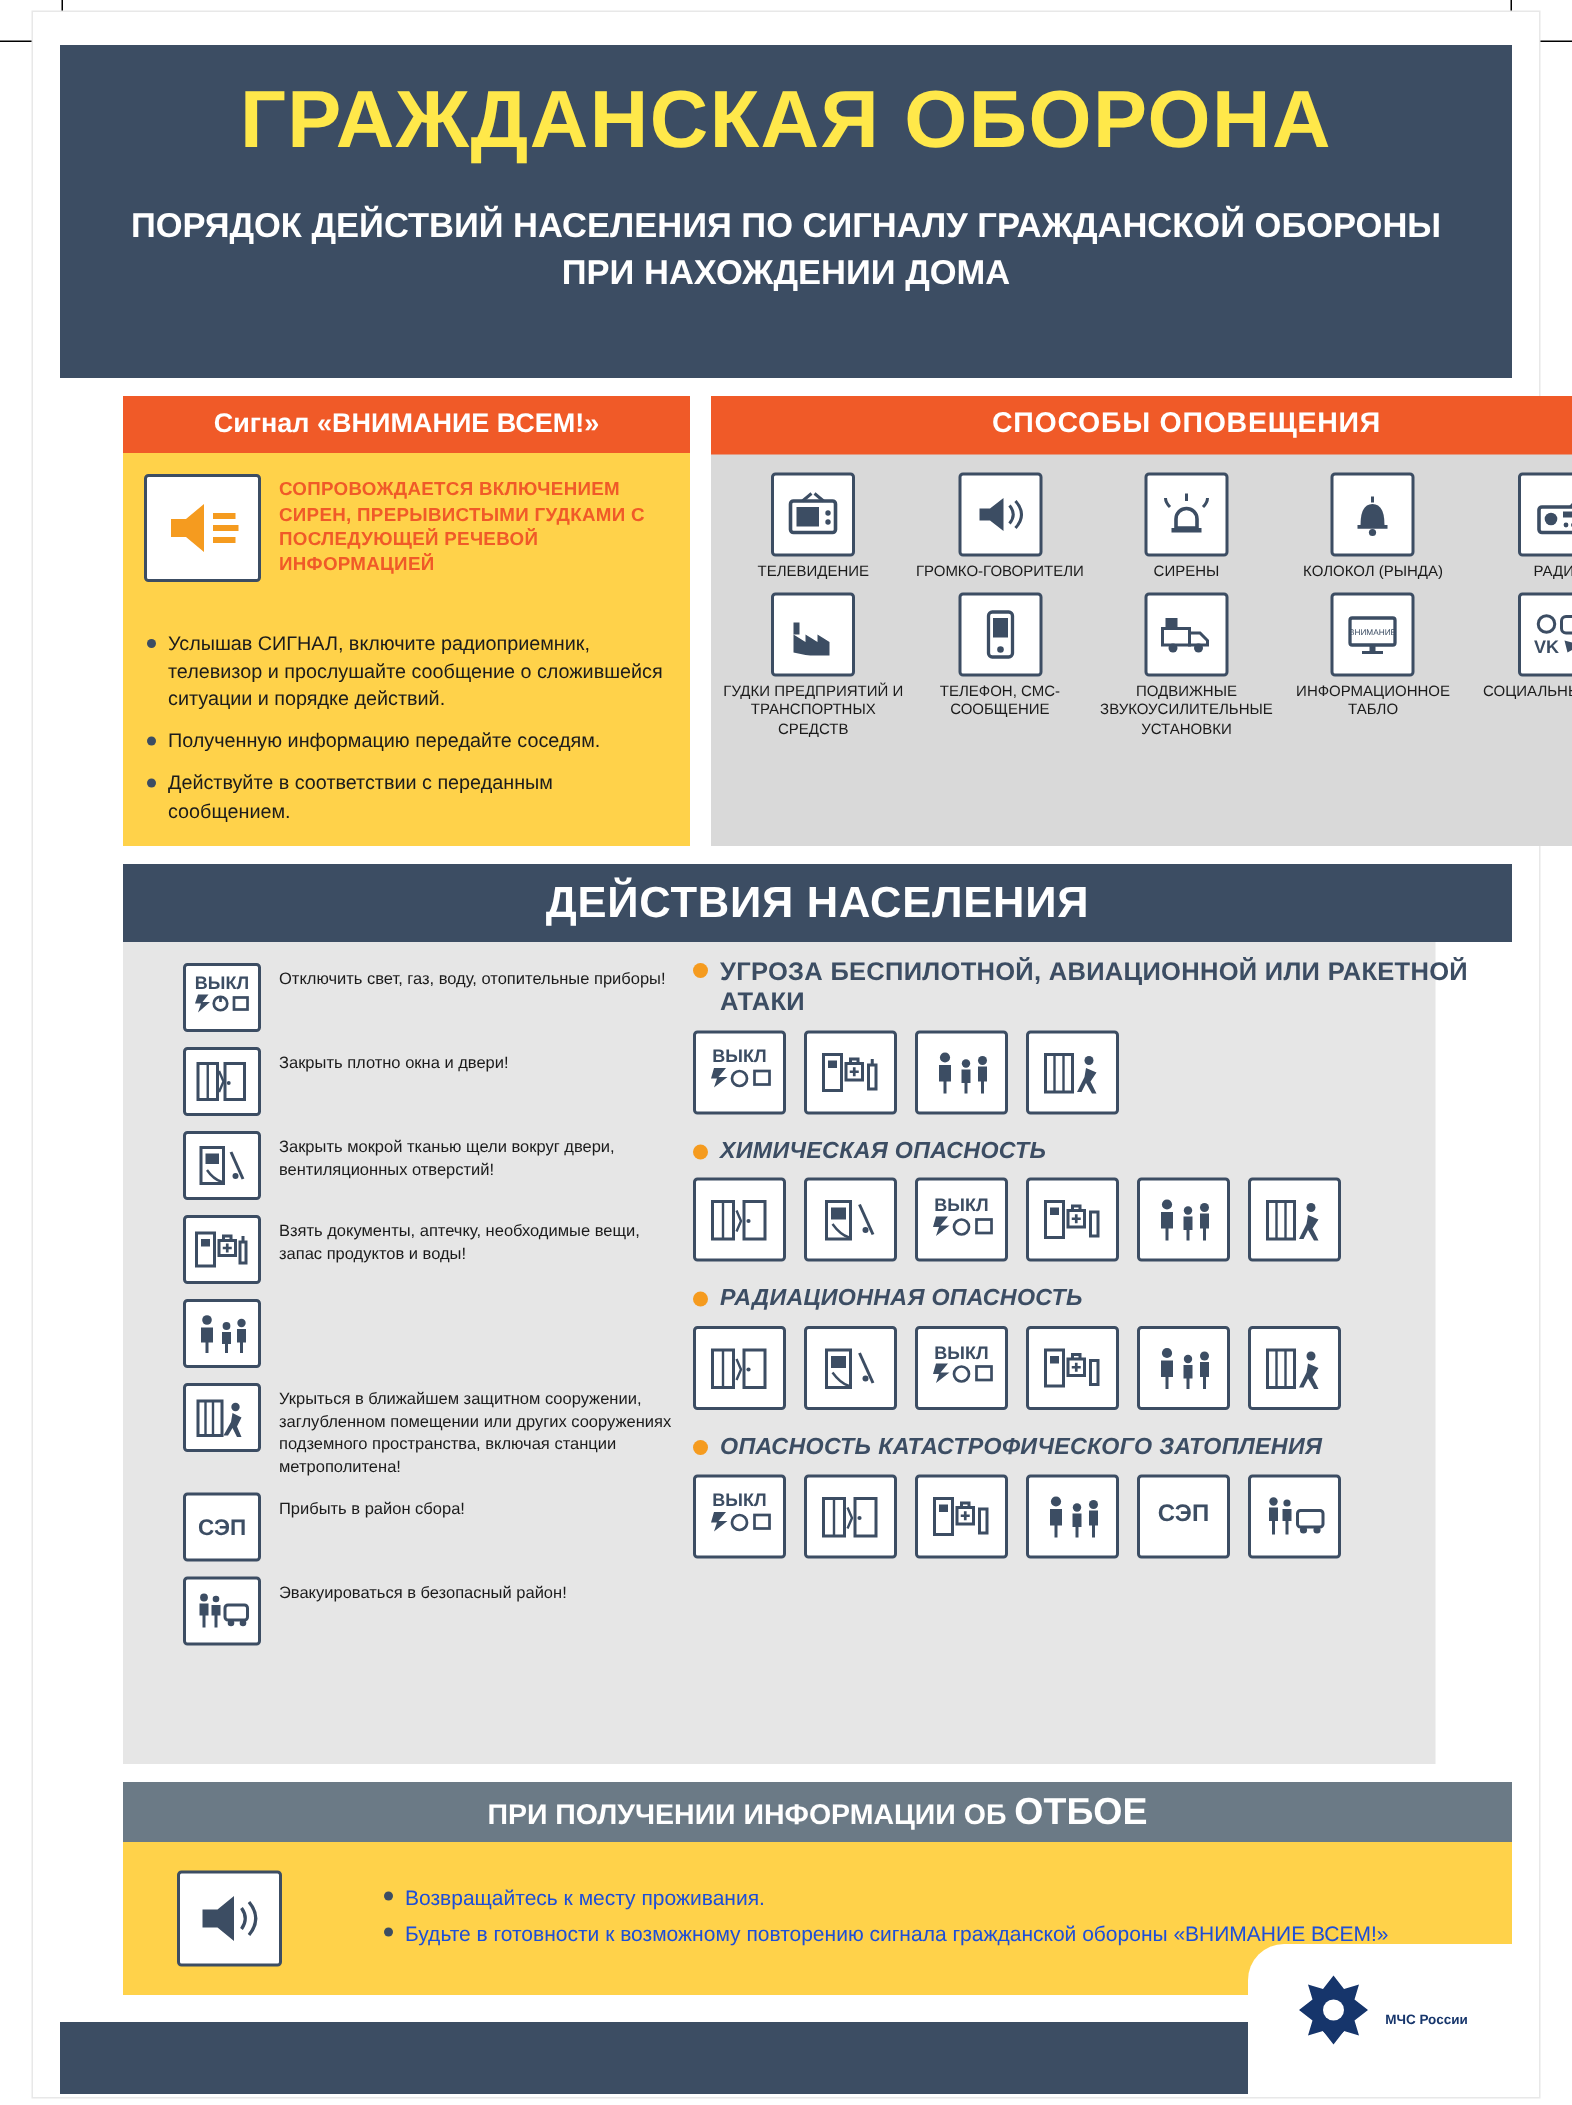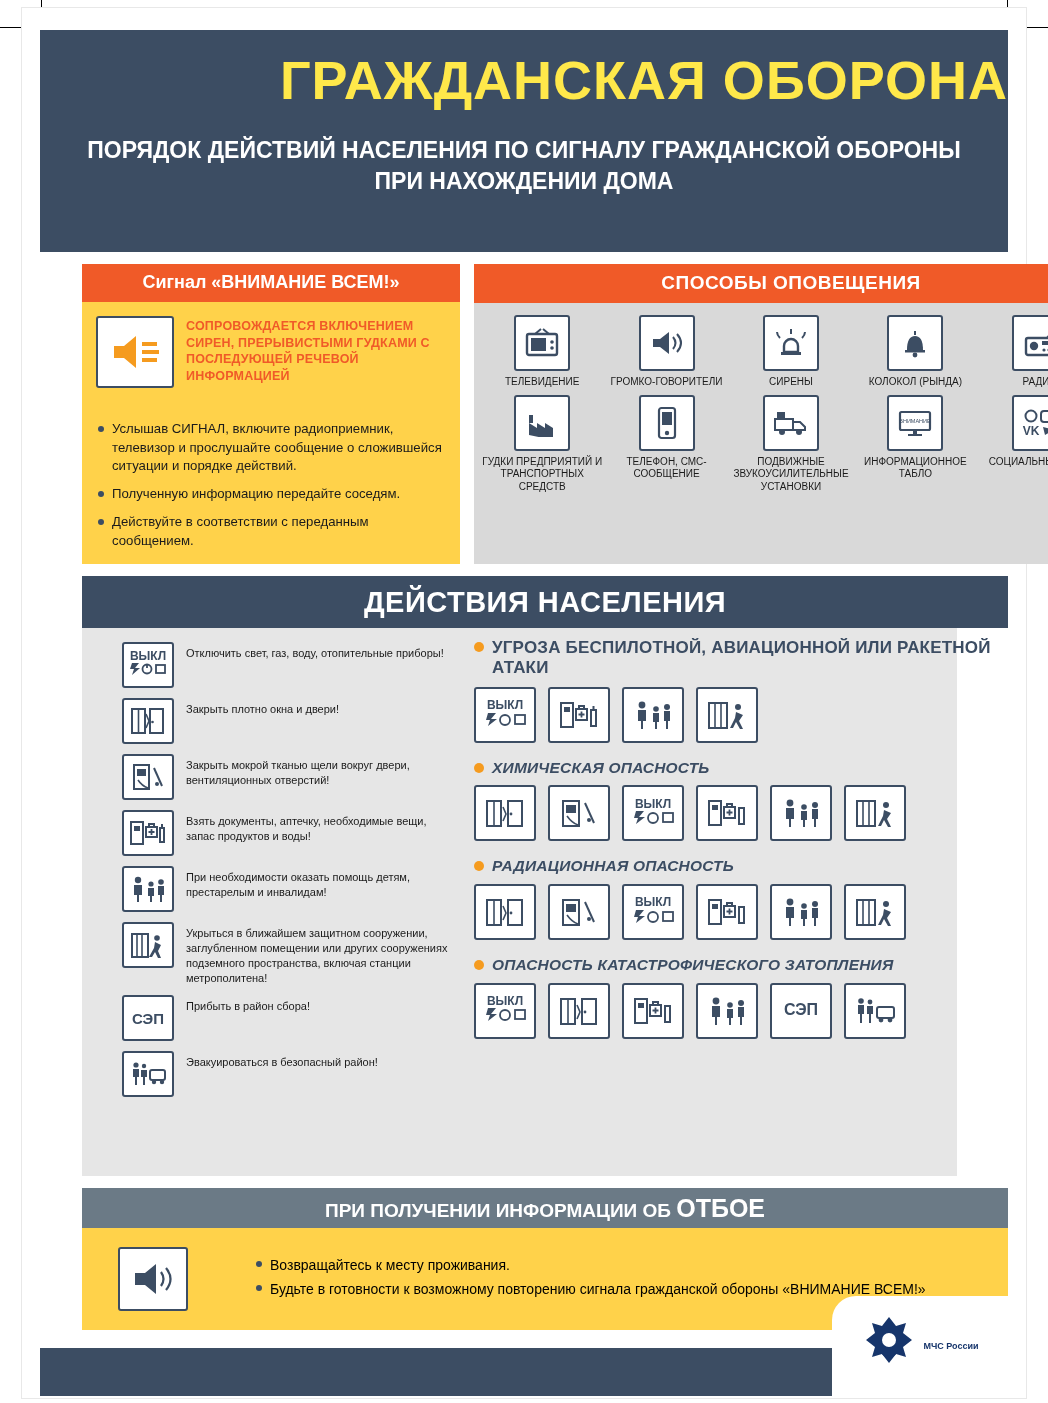--- a/index.html
+++ b/index.html
@@ -7,21 +7,21 @@
   .page{position:absolute;left:0;top:0;width:1048px;height:1403px;background:#fff;}
   .sheet{position:absolute;left:22px;top:8px;width:1004px;height:1390px;background:#fff;box-shadow:0 0 0 1px #e8e8e8;}
 
   
   .crop{position:absolute;background:#000;}
   .crop.v{width:1px;height:26px;}
   .crop.h{height:1px;width:26px;}
 
   
   .header{position:absolute;left:18px;top:22px;width:968px;height:222px;background:#3c4d63;}
-  .title{color:#ffe84a;font-size:54px;font-weight:bold;text-align:right;letter-spacing:1px;margin-top:22px;line-height:1.05;}
+  .title{color:#ffe84a;font-size:54px;font-weight:bold;text-align:center;letter-spacing:1px;margin-top:22px;line-height:1.05;}
   .subtitle{color:#ffffff;font-size:23px;font-weight:bold;text-align:center;line-height:1.35;margin-top:26px;padding:0 28px;}
 
   
   .signal{position:absolute;left:60px;top:256px;width:378px;height:300px;background:#ffd24a;}
   .signal-head{background:#f05a28;color:#fff;font-size:18px;font-weight:bold;text-align:center;padding:8px 0 9px;}
   .signal-top{display:flex;padding:14px 14px 6px 14px;gap:12px;}
   .spk{width:74px;height:68px;background:#fff;border:2px solid #3c4d63;border-radius:3px;display:flex;align-items:center;justify-content:center;flex:none;}
   .signal-caps{color:#f05a28;font-size:12.5px;font-weight:bold;line-height:1.32;letter-spacing:.2px;padding-top:2px;}
   .signal-list{padding:10px 16px 0 16px;}
   .signal-list li{font-size:13.2px;color:#1b1b1b;line-height:1.42;margin-bottom:9px;list-style:none;position:relative;padding-left:14px;}
@@ -38,34 +38,34 @@
   
   .actions{position:absolute;left:60px;top:568px;width:875px;height:600px;background:#e6e6e6;}
   .actions-head{position:absolute;left:0;top:0;width:926px;height:52px;background:#3c4d63;color:#fff;font-size:29px;font-weight:bold;text-align:center;line-height:52px;letter-spacing:.5px;}
 
   .left-col{position:absolute;left:40px;top:66px;width:330px;}
   .lrow{display:flex;gap:12px;margin-bottom:10px;align-items:flex-start;}
   .tile{width:48px;height:42px;background:#fff;border:2px solid #3c4d63;border-radius:3px;display:flex;align-items:center;justify-content:center;flex:none;}
   .ltext{font-size:11px;color:#1b1b1b;line-height:1.35;padding-top:4px;}
   .tiletxt{font-size:12px;font-weight:bold;color:#3c4d63;text-align:center;line-height:1.05;}
 
-  .right-col{position:absolute;left:392px;top:62px;width:520px;}
+  .right-col{position:absolute;left:380px;top:62px;width:520px;}
   .sec-title{font-size:17px;font-weight:bold;color:#3c4d63;line-height:1.2;margin-bottom:8px;padding-left:18px;position:relative;letter-spacing:.2px;}
   .sec-title:before{content:"";position:absolute;left:0;top:4px;width:10px;height:10px;border-radius:50%;background:#f59b1f;}
   .sec-title.small{font-size:15.5px;font-style:italic;}
   .tilerow{display:flex;gap:12px;margin-bottom:16px;}
   .tile2{width:58px;height:52px;background:#fff;border:2px solid #3c4d63;border-radius:3px;display:flex;align-items:center;justify-content:center;flex:none;}
 
   
   .otbhead{position:absolute;left:60px;top:1180px;width:926px;height:40px;background:#6b7a86;color:#fff;font-size:19px;font-weight:bold;text-align:center;line-height:40px;}
   .otbhead b{font-size:25px;}
   .otbody{position:absolute;left:60px;top:1220px;width:926px;height:102px;background:#ffd24a;display:flex;align-items:center;}
   .otbody .spk2{width:66px;height:60px;background:#fff;border:2px solid #3c4d63;border-radius:3px;margin-left:36px;display:flex;align-items:center;justify-content:center;flex:none;}
   .otblist{margin-left:28px;}
-  .otblist li{font-size:14px;color:#000000;line-height:1.45;list-style:none;position:relative;padding-left:14px;margin-bottom:4px;}
+  .otblist li{font-size:14px;color:#1d4ed8;line-height:1.45;list-style:none;position:relative;padding-left:14px;margin-bottom:4px;}
   .otblist li:before{content:"";position:absolute;left:0;top:6px;width:6px;height:6px;border-radius:50%;background:#3c4d63;}
 
   .footer{position:absolute;left:18px;top:1340px;width:968px;height:48px;background:#3c4d63;}
   .logo-badge{position:absolute;right:18px;top:1288px;width:176px;height:100px;background:#fff;border-top-left-radius:24px;display:flex;align-items:center;justify-content:center;gap:6px;}
   .logo-txt{font-size:9px;color:#16356b;font-weight:bold;}
 </style>
 </head>
 <body>
 
 <div class="page">
@@ -285,21 +285,20 @@
           <div class="tile">
             <svg width="38" height="30" viewBox="0 0 38 30">
                 <circle cx="9" cy="6" r="3.2" fill="#3c4d63"></circle>
                 <path d="M5 11 h8 v10 h-3 v7 h-2 v-7 h-3 z" fill="#3c4d63"></path>
                 <circle cx="22" cy="10" r="2.6" fill="#3c4d63"></circle>
                 <path d="M19 14 h6 v8 h-2 v6 h-2 v-6 h-2 z" fill="#3c4d63"></path>
                 <circle cx="32" cy="8" r="2.8" fill="#3c4d63"></circle>
                 <path d="M29 12 h6 v9 h-2 v7 h-2 v-7 h-2 z" fill="#3c4d63"></path>
               </svg>
           </div>
-          <div class="ltext">При необходимости оказать помощь детям, престарелым и инвалидам!</div>
         </div>
 
         <div class="lrow">
           <div class="tile">
             <svg width="38" height="30" viewBox="0 0 38 30">
                 <rect x="3" y="4" width="16" height="23" fill="none" stroke="#3c4d63" stroke-width="2"></rect>
                 <line x1="8" y1="4" x2="8" y2="27" stroke="#3c4d63" stroke-width="1.6"></line>
                 <line x1="13" y1="4" x2="13" y2="27" stroke="#3c4d63" stroke-width="1.6"></line>
                 <circle cx="28" cy="8" r="2.8" fill="#3c4d63"></circle>
                 <path d="M26 12 l6 3 l-3 6 l3 7 h-3 l-3 -6 l-3 5 h-3 l5 -9 z" fill="#3c4d63"></path>

